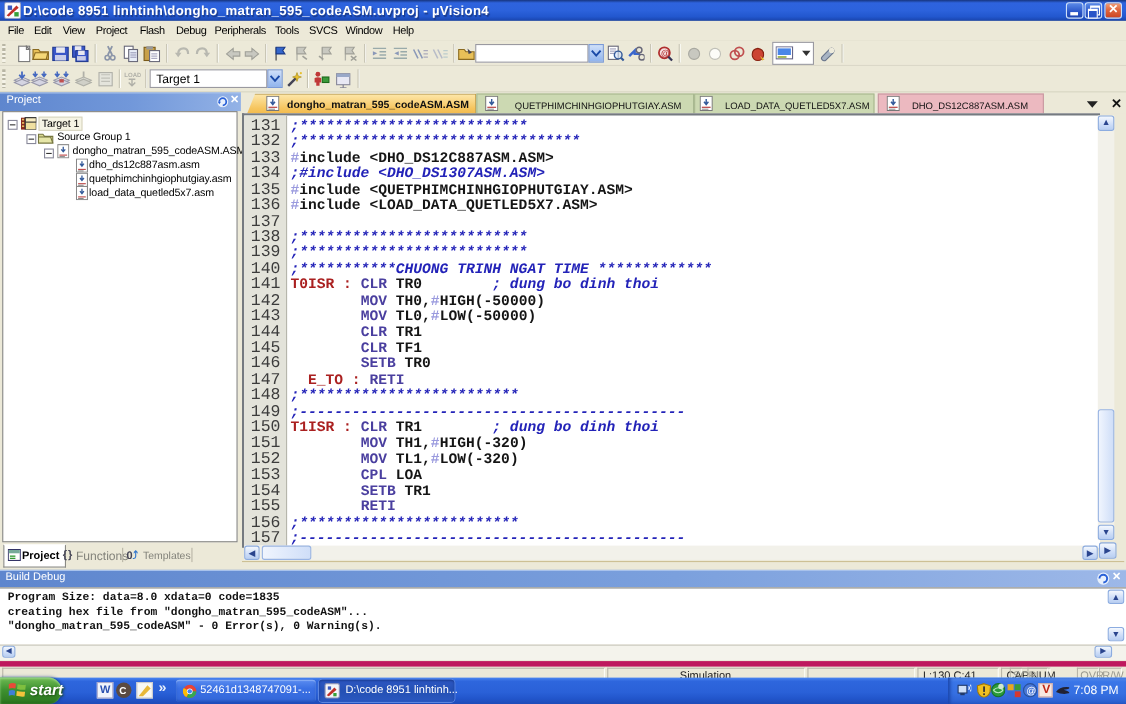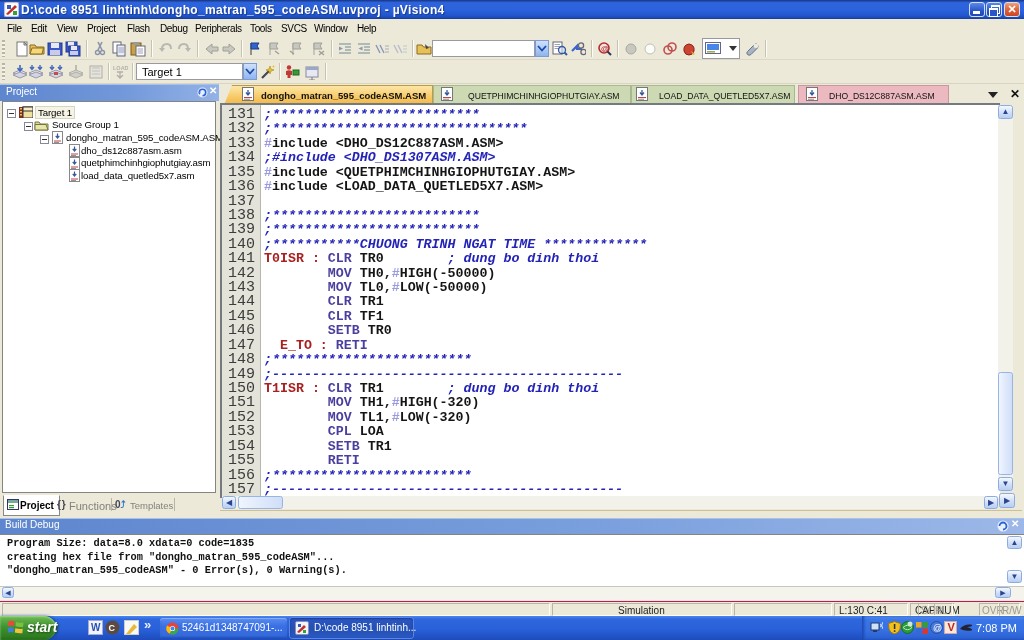--- a/index.html
+++ b/index.html
@@ -61,21 +61,21 @@
 #buildhdr{left:0;top:518px;width:1024px;height:16px;
   background:linear-gradient(90deg,#5e86ce 0%,#7ba0dd 60%,#9db8e8 100%);
   box-shadow:inset 0 1px 0 #a8c2ec;color:#fff;font-size:10px;}
 #buildbody{left:0;top:534px;width:1024px;height:52px;background:#fff;
   border-top:1px solid #848480;box-sizing:border-box;}
 #buildtext{left:7px;top:537px;font-family:"Liberation Mono",monospace;
   font-size:10.3px;font-weight:bold;line-height:13.6px;color:#111;white-space:pre;}
 #buildstrip{left:0;top:586px;width:1024px;height:13px;background:#f4f3ec;border-top:1px solid #c8c7bc;}
 
 #statusbar{left:0;top:601px;width:1024px;height:15px;background:#ece9d8;
-  border-top:1px solid #be185d;font-size:10px;color:#222;text-decoration:underline;}
+  border-top:5px solid #be185d;font-size:10px;color:#222;text-decoration:underline;}
 #statusbar .cell{position:absolute;top:1px;height:13px;border:1px solid #b9b6a8;
   border-right-color:#fdfdf6;border-bottom-color:#fdfdf6;box-sizing:border-box;}
 
 #taskbar{left:0;top:616px;width:1024px;height:24px;
   background:linear-gradient(180deg,#4b86f0 0%,#2e66dd 14%,#2a61d8 55%,#2256cc 78%,#1e4bb8 100%);}
 #startbtn{left:0;top:616px;width:56px;height:24px;border-radius:0 12px 12px 0;
   background:linear-gradient(180deg,#6fbb53 0%,#3f9231 45%,#2f7d22 85%,#256b1a 100%);
   box-shadow:inset 0 1px 2px #9ed88a, 1px 0 3px #123a90;}
 #starttxt{left:27px;top:3px;color:#fff;font-size:14px;font-weight:bold;font-style:italic;
   text-shadow:1px 1px 2px #1d4d12;}

